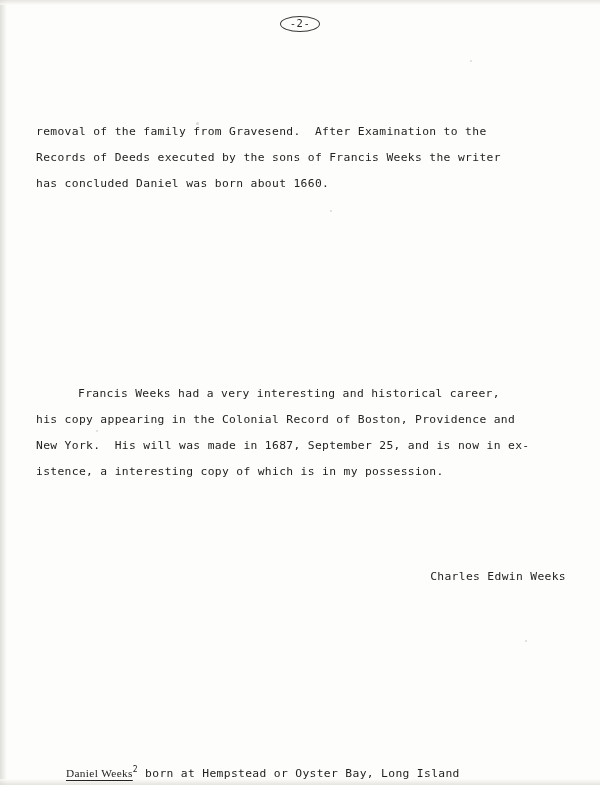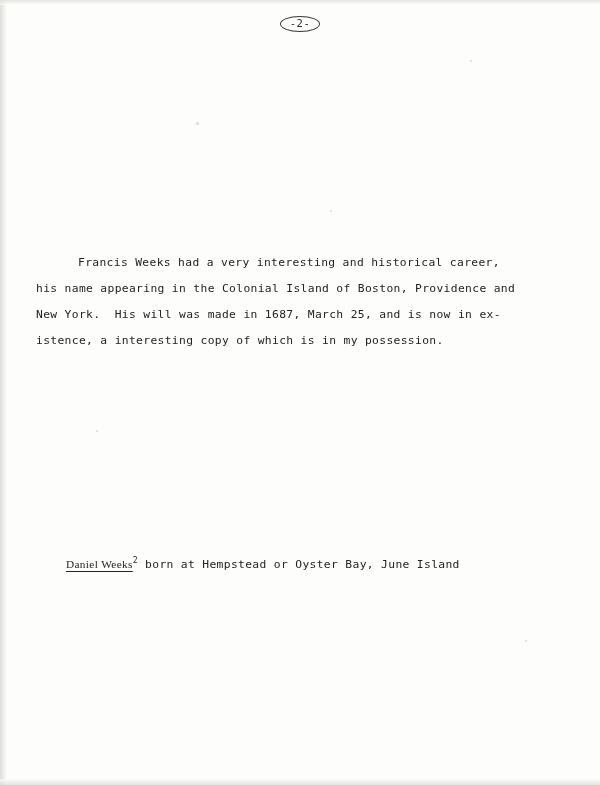--- a/index.html
+++ b/index.html
@@ -128,32 +128,36 @@
   <div class="speck" style="left:330px; top:210px; width:2px; height:2px;"></div>
   <div class="speck" style="left:96px; top:430px; width:2px; height:2px;"></div>
   <div class="speck" style="left:525px; top:640px; width:2px; height:2px;"></div>
 
   <div class="page-number">
     <span class="oval">-2-</span>
   </div>
 
   <div class="body-text">
 
+    <div class="para"><span>removal of the family from Gravesend.  After Examination to the</span>
+<span>Records of Deeds executed by the sons of Francis Weeks the writer</span>
+<span>has concluded Daniel was born about 1660.</span></div>
 
     <div class="gap"></div>
 
     <div class="para"><span class="indent"></span><span>Francis Weeks had a very interesting and historical career,</span>
-<span>his name appearing in the Colonial Island of Boston, Providence and</span>
-<span>New York.  His will was made in 1687, March 25, and is now in ex-</span>
+<span>his copy appearing in the Colonial Record of Boston, Providence and</span>
+<span>New York.  His will was made in 1687, September 25, and is now in ex-</span>
 <span>istence, a interesting copy of which is in my possession.</span></div>
 
+    <div class="right"><span>Charles Edwin Weeks</span></div>
 
     <div class="gap-half"></div>
 
-    <div class="para"><span class="indent-sm"></span><span class="u">Daniel Weeks</span><sup>2</sup><span> born at Hempstead or Oyster Bay, June Island</span>
+    <div class="para"><span class="indent-sm"></span><span class="u">Daniel Weeks</span><sup>2</sup><span> born at Hempstead or Oyster Bay, Long Island</span>
 
 </div>
 
     
 
     
 
     
 
     

